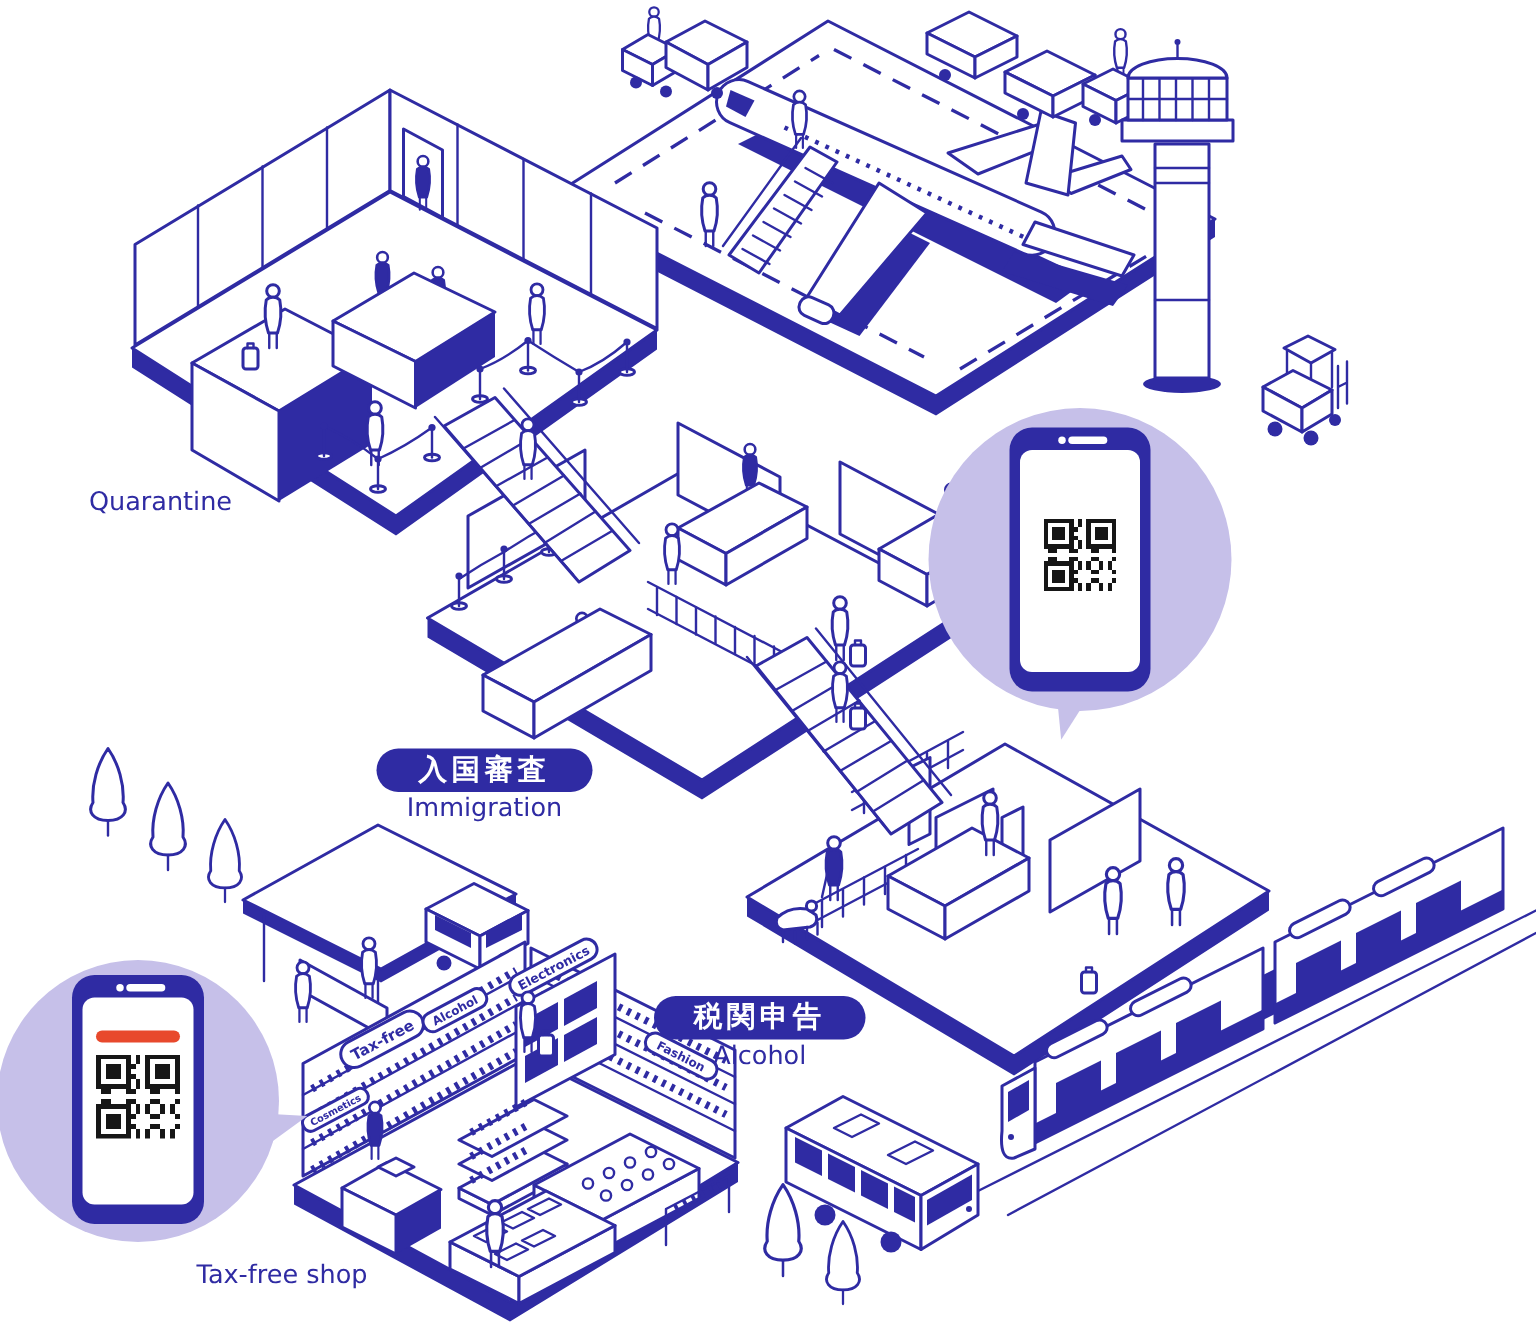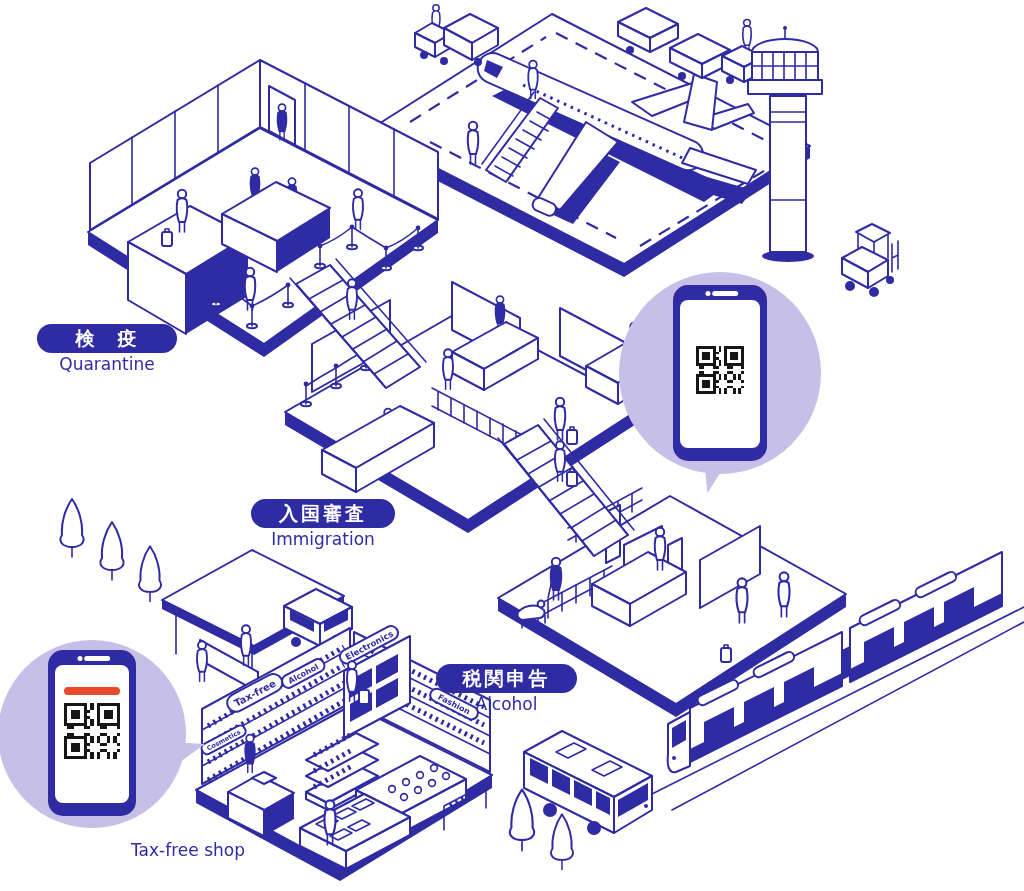--- a/index.html
+++ b/index.html
@@ -712,21 +712,20 @@
               <rect x="10" y="16" width="1" height="1" fill="#161616"></rect>
               <rect x="13" y="16" width="1" height="1" fill="#161616"></rect>
               <rect x="15" y="16" width="1" height="1" fill="#161616"></rect>
             </svg>
       </div>
     </div>
   </div>
 </div>
 
 <div class="step-label" style="left:37px;top:324px;width:140px;">
-  <span class="pill" style="letter-spacing:2px;">検　疫</span>
   <span class="en">Quarantine</span>
 </div>
 <div class="step-label" style="left:251px;top:499px;width:144px;">
   <span class="pill" style="letter-spacing:3px;">入国審査</span>
   <span class="en">Immigration</span>
 </div>
 <div class="step-label" style="left:436px;top:664px;width:141px;">
   <span class="pill" style="letter-spacing:3px;">税関申告</span>
   <span class="en">Alcohol</span>
 </div>

